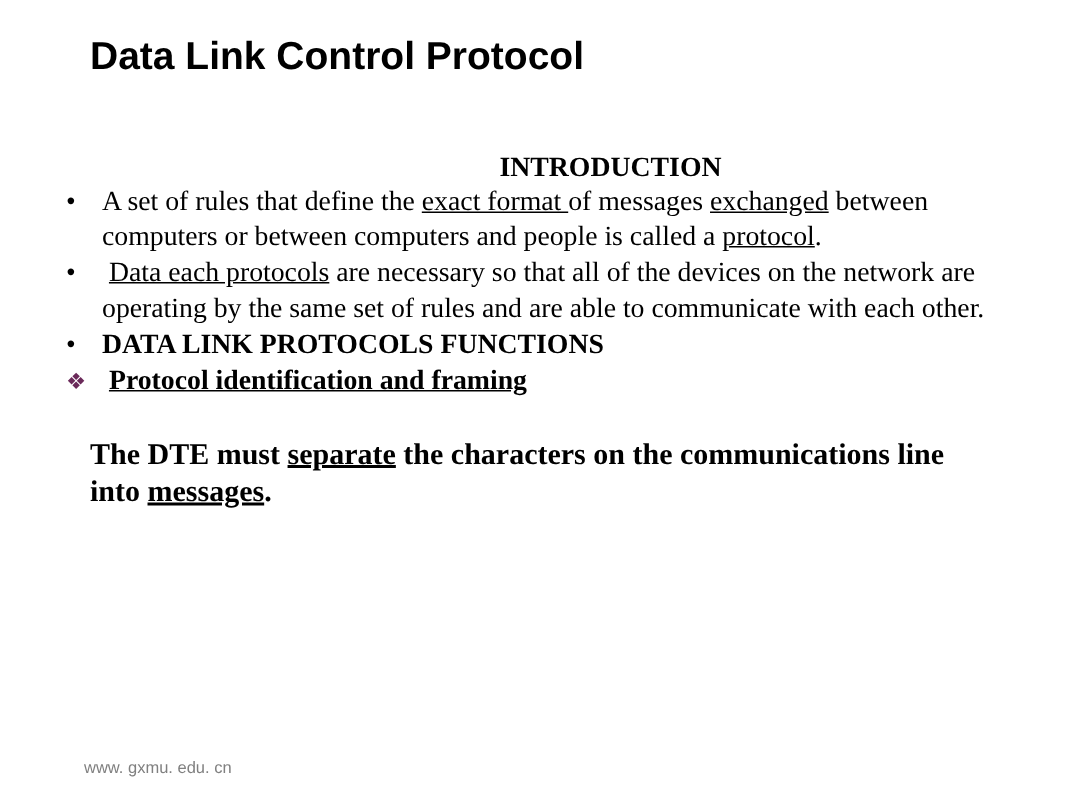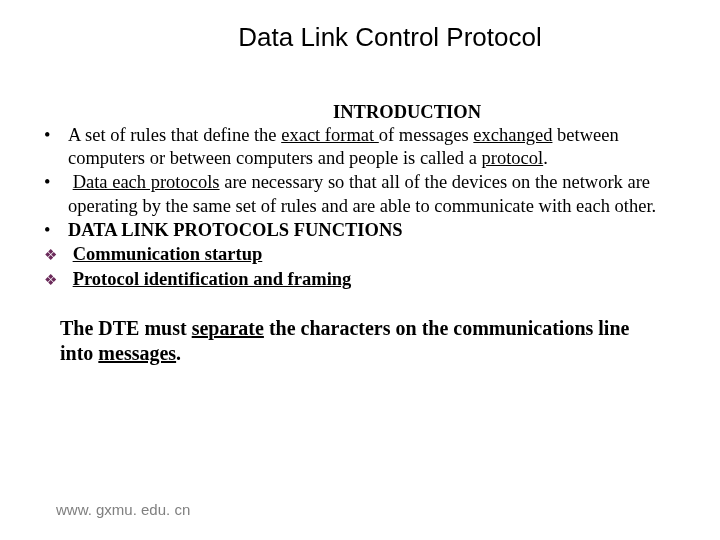--- a/index.html
+++ b/index.html
@@ -8,22 +8,21 @@
       height: 540px;
       background: #fff;
       font-family: "Times New Roman", Times, serif;
       color: #000;
       position: relative;
       overflow: hidden;
     }
     .title {
       font-family: Arial, Helvetica, sans-serif;
       font-size: 26px;
-      font-weight: 400;
-      text-align: center;
+      font-weight: 700;
       margin-top: 22px;
       margin-left: 60px;
     }
     .content {
       margin: 22px 56px 0 40px;
       font-size: 18.5px;
       line-height: 1.25;
     }
     .section-heading {
       font-weight: 700;
@@ -56,21 +55,21 @@
       margin: 24px 56px 0 60px;
       font-size: 20px;
       font-weight: 700;
       line-height: 1.25;
     }
     .footer {
       position: absolute;
       left: 56px;
       bottom: 22px;
       font-family: Arial, Helvetica, sans-serif;
-      font-size: 15px;
+      font-size: 11px;
       color: #808080;
     }
   </style>
 </head>
 <body>
 
 <div class="title">Data Link Control Protocol</div>
 
 <div class="content">
   <div class="section-heading">INTRODUCTION</div>
@@ -89,24 +88,20 @@
     </div>
   </div>
 
   <div class="group2">
     <div class="list-row">
       <div class="bullet bullet-dot"></div>
       <div class="li-text bold">DATA LINK PROTOCOLS FUNCTIONS</div>
     </div>
     <div class="list-row">
       <div class="bullet diamond"></div>
-      <div class="li-text bold">&nbsp;<span class="ul">Communication startup</span></div>
-    </div>
-    <div class="list-row">
-      <div class="bullet diamond"></div>
       <div class="li-text bold">&nbsp;<span class="ul">Protocol identification and framing</span></div>
     </div>
   </div>
 </div>
 
 <div class="closing">
   <span>   The DTE must </span><span class="ul">separate</span><span> the characters on the communications line into </span><span class="ul">messages</span><span>.</span>
 </div>
 
 <div class="footer">www. gxmu. edu. cn</div>

